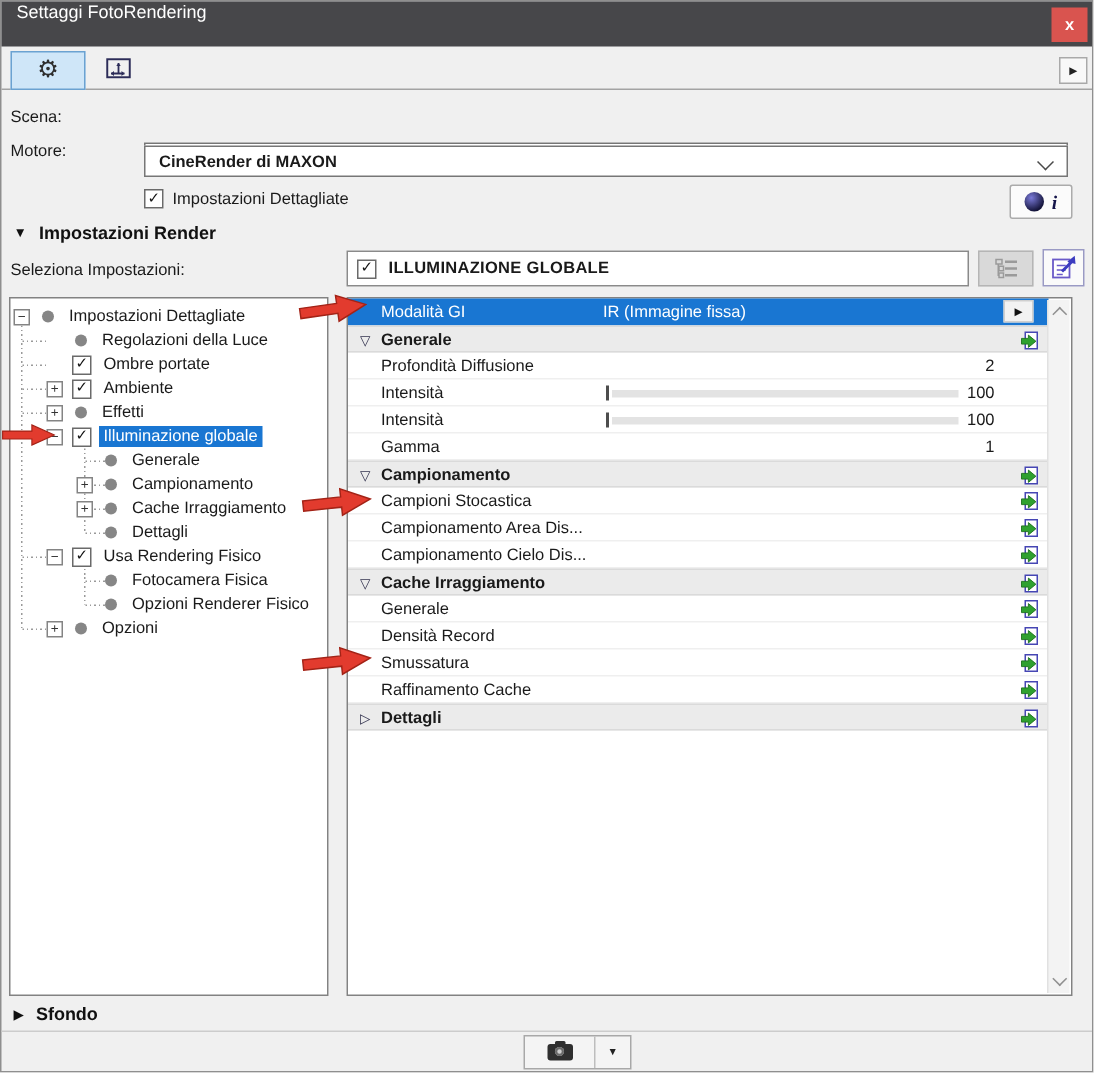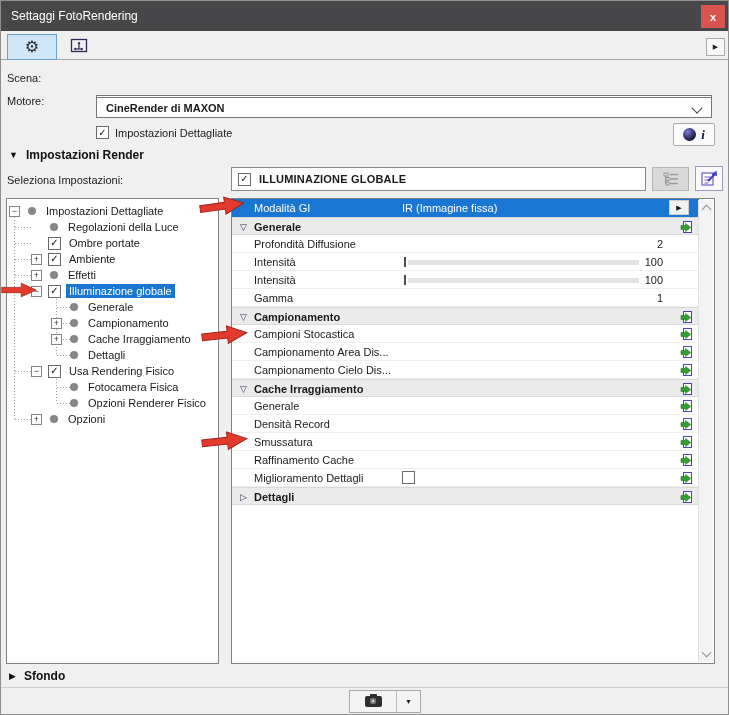--- a/index.html
+++ b/index.html
@@ -2,21 +2,21 @@
 <html><head>
 <meta charset="utf-8">
 <style>
   html,body{margin:0;padding:0;}
   body{width:729px;height:715px;position:relative;background:#f0f0f0;
        font-family:"Liberation Sans","DejaVu Sans",sans-serif;font-size:11px;color:#1a1a1a;overflow:hidden;}
   .window{position:absolute;inset:0;border:1px solid #8f8f8f;box-sizing:border-box;background:#f0f0f0;}
 
   
   .titlebar{position:absolute;left:0;top:0;width:100%;height:30px;background:#47474a;color:#fff;
-            display:flex;align-items:center;box-sizing:border-box;padding-left:10px;font-size:12px;}
+            display:flex;align-items:flex-start;box-sizing:border-box;padding-left:10px;font-size:12px;}
   .close-btn{position:absolute;right:3px;top:4px;width:24px;height:23px;background:#d9544f;color:#fff;
              display:flex;align-items:center;justify-content:center;font-size:11px;font-weight:bold;cursor:pointer;}
 
   
   .toolbar{position:absolute;left:0;top:30px;width:100%;height:29px;border-bottom:1px solid #a3a3a3;box-sizing:border-box;}
   .gear-btn{position:absolute;left:6px;top:3px;width:48px;height:24px;background:#cfe6f8;border:1px solid #6ba2d1;
             display:flex;align-items:center;justify-content:center;cursor:pointer;}
   .gear-glyph{font-size:16px;color:#2e2e2e;line-height:1;}
   .size-btn{position:absolute;left:62px;top:3px;width:32px;height:24px;display:flex;align-items:center;justify-content:center;cursor:pointer;}
   .flyout-btn{position:absolute;right:3px;top:7px;width:17px;height:16px;border:1px solid #a9a9a9;background:#f8f8f8;
@@ -374,28 +374,20 @@
               <path d="M1 5.6 h4.6 V3.4 L10.6 7.5 L5.6 11.6 V9.4 H1 Z" fill="#2fa12f" stroke="#1d701d" stroke-width="0.6"></path>
             </svg></span>
         </div>
         <div class="srow plain">
           <span class="rlabel">Raffinamento Cache</span>
           <span class="green-ic"><svg width="13" height="14" viewBox="0 0 13 14">
               <rect x="3.5" y="1.5" width="8" height="11" fill="#fff" stroke="#4646b4"></rect>
               <path d="M1 5.6 h4.6 V3.4 L10.6 7.5 L5.6 11.6 V9.4 H1 Z" fill="#2fa12f" stroke="#1d701d" stroke-width="0.6"></path>
             </svg></span>
         </div>
-        <div class="srow checkbox">
-          <span class="rlabel">Miglioramento Dettagli</span>
-          <span class="cb row-cb"></span>
-          <span class="green-ic"><svg width="13" height="14" viewBox="0 0 13 14">
-              <rect x="3.5" y="1.5" width="8" height="11" fill="#fff" stroke="#4646b4"></rect>
-              <path d="M1 5.6 h4.6 V3.4 L10.6 7.5 L5.6 11.6 V9.4 H1 Z" fill="#2fa12f" stroke="#1d701d" stroke-width="0.6"></path>
-            </svg></span>
-        </div>
         <div class="srow group">
           <span class="gtri">▷</span>
           <span class="rlabel">Dettagli</span>
           <span class="green-ic"><svg width="13" height="14" viewBox="0 0 13 14">
               <rect x="3.5" y="1.5" width="8" height="11" fill="#fff" stroke="#4646b4"></rect>
               <path d="M1 5.6 h4.6 V3.4 L10.6 7.5 L5.6 11.6 V9.4 H1 Z" fill="#2fa12f" stroke="#1d701d" stroke-width="0.6"></path>
             </svg></span>
         </div>
       </div>
     <div class="scrollbar">

